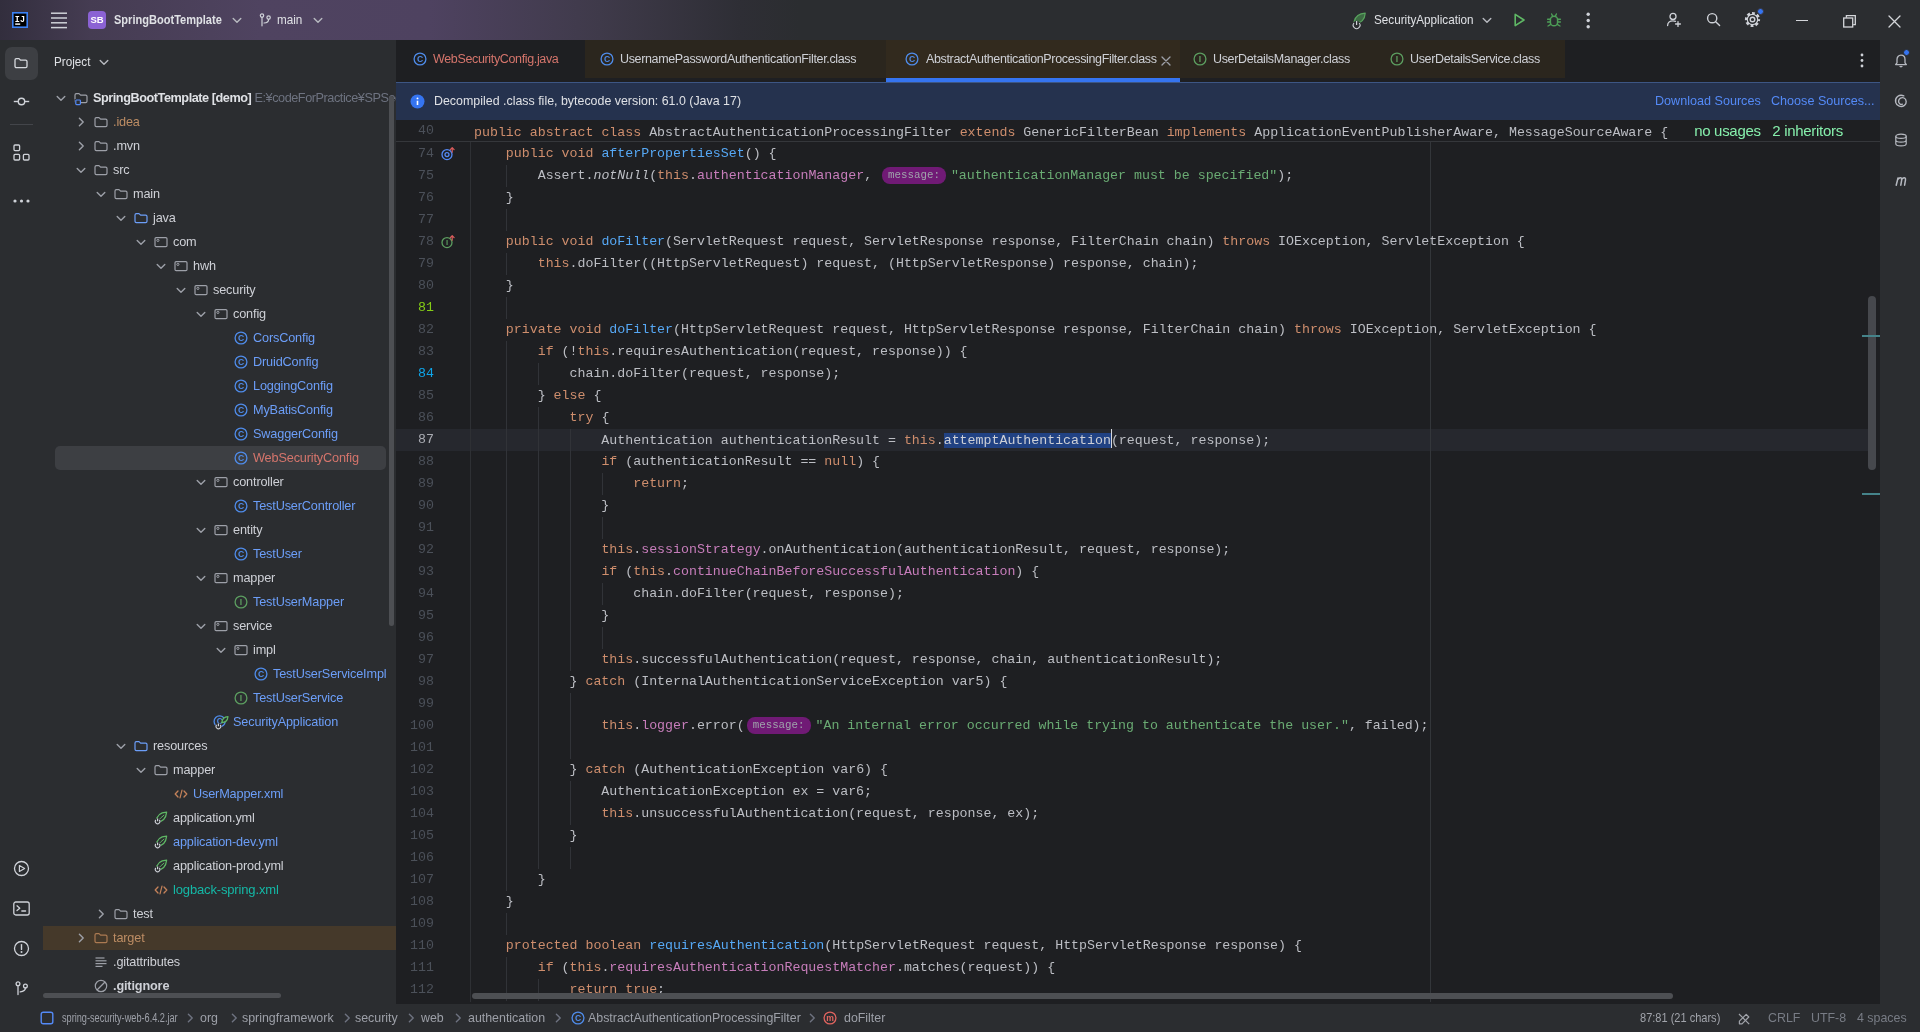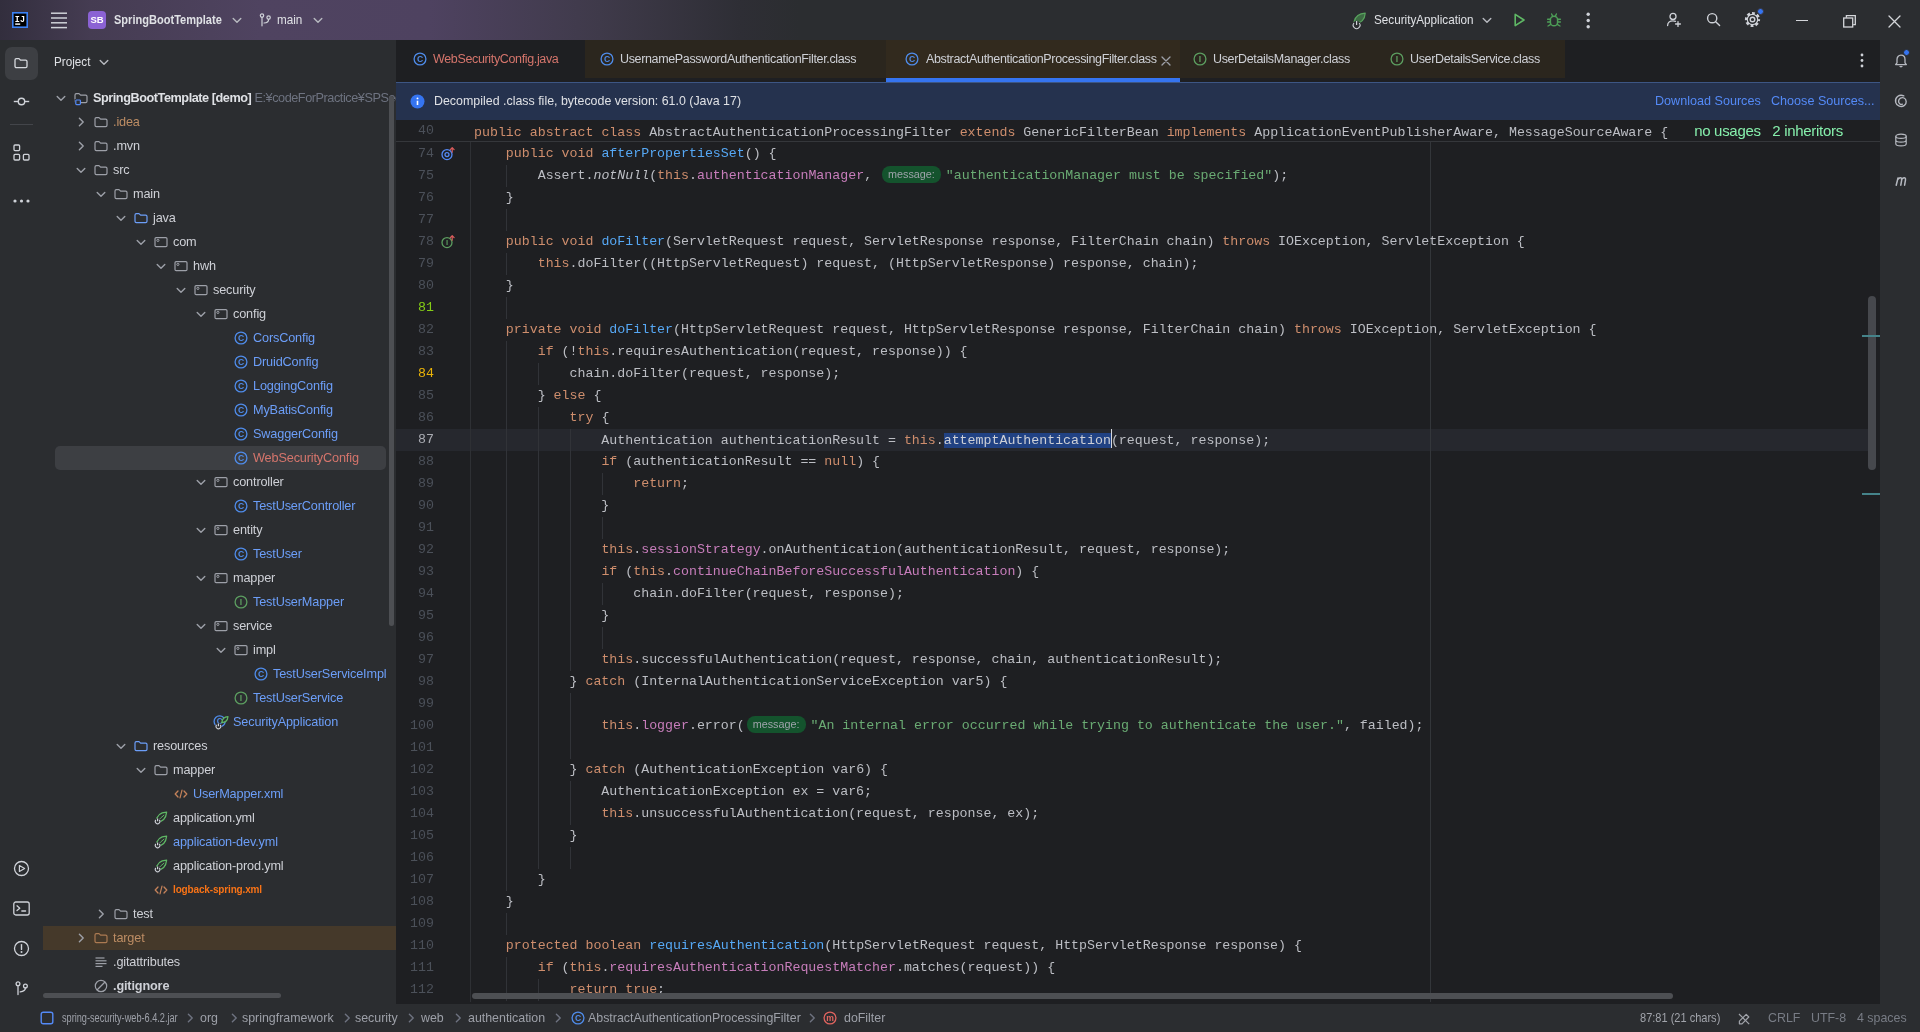--- a/index.html
+++ b/index.html
@@ -10,21 +10,21 @@
 #editor{position:absolute;left:396px;top:40px;width:1484px;height:964px;background:#1e1f22;overflow:hidden}
 #rightstrip{position:absolute;left:1880px;top:40px;width:40px;height:964px;background:#2b2d30}
 #statusbar{position:absolute;left:0;top:1004px;width:1920px;height:28px;background:#2b2d30;font-size:12.4px;color:#a1a4ab}
 .ui{font-size:12.5px;color:#ced0d6}
 .row{position:absolute;height:24px;line-height:24px;white-space:nowrap}
 .ticon{position:absolute;top:4px}
 .code,.gut{position:absolute;font-family:"Liberation Mono",monospace;font-size:13.28px;line-height:22px;white-space:pre}
 .code{left:474px;color:#bcbec4}
 .gut{color:#4b5059;text-align:right;width:40px;left:-2px}
 .k{color:#cf8e6d}.mm{color:#56a8f5}.ff{color:#c77dbb}.ss{color:#6aab73}.it{font-style:italic}
-.chip{display:inline-block;background:#14532d;color:#9fa3ab;font-family:Liberation Sans, sans-serif;font-size:10.8px;
+.chip{display:inline-block;background:#701a75;color:#9fa3ab;font-family:Liberation Mono, monospace;font-size:10.8px;
  border-radius:8px;height:17px;line-height:17px;padding:0 6px;margin:0 5px 0 2px;vertical-align:1px}
 .hintline{font-family:"Liberation Sans";font-size:15px;color:#86efac}
 .tab{position:absolute;top:0;height:38px;line-height:38px;white-space:nowrap;font-size:12.5px;color:#ced0d6;letter-spacing:-0.35px}
 .link{color:#548af7;font-size:12.6px}
 </style></head><body>
 <div id="titlebar">
     <div class="abs" style="left:12px;top:12px"><svg width="16" height="16" viewBox="0 0 16 16" style="">
         <rect x="0.8" y="0.8" width="14.4" height="14.4" fill="#000" stroke="#3b82f6" stroke-width="1.6"></rect>
         <text x="7.9" y="9.8" font-family="Liberation Mono" font-size="8.4" font-weight="bold" fill="#fff" text-anchor="middle">IJ</text>
         <rect x="3.2" y="11.4" width="5" height="1.4" fill="#fff"></rect>
@@ -364,21 +364,21 @@
         <circle cx="4.6" cy="11.4" r="3.1999999999999997" fill="#2b2d30"></circle>
         <path d="M 2.8289999999999997 9.928 A 2.3 2.3 0 1 0 6.3709999999999996 9.928" fill="none" stroke="#cfd2d8" stroke-width="1.1"></path>
         <line x1="4.6" y1="8.400000000000002" x2="4.6" y2="11.200000000000001" stroke="#cfd2d8" stroke-width="1.2"></line>
       </svg></div>
     <div class="row" style="left:130px;top:814px;font-size:12.7px;color:#ced0d6;font-weight:normal;letter-spacing:-0.15px">application-prod.yml</div>
     <div class="ticon" style="left:110px;top:842px"><svg width="16" height="16" viewBox="0 0 16 16" style="">
         <path d="M5 5 L2.2 8 L5 11" fill="none" stroke="#c4825a" stroke-width="1.3" stroke-linecap="round" stroke-linejoin="round"></path>
         <path d="M11 5 L13.8 8 L11 11" fill="none" stroke="#c4825a" stroke-width="1.3" stroke-linecap="round" stroke-linejoin="round"></path>
         <line x1="9" y1="4.2" x2="7" y2="11.8" stroke="#c4825a" stroke-width="1.2" stroke-linecap="round"></line>
       </svg></div>
-    <div class="row" style="left:130px;top:838px;font-size:10px;color:#f97316;font-weight:bold;letter-spacing:-0.15px">logback-spring.xml</div>
+    <div class="row" style="left:130px;top:838px;font-size:13px;color:#14b8a6;font-weight:normal;letter-spacing:-0.15px">logback-spring.xml</div>
     <div class="ticon" style="left:50px;top:866px"><svg width="16" height="16" viewBox="0 0 16 16" style="">
         <path d="M6.4 4.2 L10.2 8 L6.4 11.8" fill="none" stroke="#9da0a8" stroke-width="1.4" stroke-linecap="round" stroke-linejoin="round"></path>
       </svg></div>
     <div class="ticon" style="left:70px;top:866px"><svg width="16" height="16" viewBox="0 0 16 16" style="">
         <path d="M2 5 C2 4.2 2.6 3.6 3.4 3.6 H6 L7.6 5.2 H12.6 C13.4 5.2 14 5.8 14 6.6 V11.2 C14 12 13.4 12.6 12.6 12.6 H3.4 C2.6 12.6 2 12 2 11.2 Z" fill="none" stroke="#9da0a8" stroke-width="1.2" stroke-linejoin="round"></path>
       </svg></div>
     <div class="row" style="left:90px;top:862px;font-size:12.7px;color:#ced0d6;font-weight:normal;letter-spacing:-0.15px">test</div>
     <div class="abs" style="left:0;top:886px;width:353px;height:24px;background:#45392a"></div>
     <div class="ticon" style="left:30px;top:890px"><svg width="16" height="16" viewBox="0 0 16 16" style="">
         <path d="M6.4 4.2 L10.2 8 L6.4 11.8" fill="none" stroke="#9da0a8" stroke-width="1.4" stroke-linecap="round" stroke-linejoin="round"></path>
@@ -478,21 +478,21 @@
     <div class="code" style="left:78px;top:191px">    <span class="k">public</span> <span class="k">void</span> <span class="mm">doFilter</span>(ServletRequest request, ServletResponse response, FilterChain chain) <span class="k">throws</span> IOException, ServletException {</div>
     <div class="gut" style="top:213px;color:#4b5059">79</div>
     <div class="code" style="left:78px;top:213px">        <span class="k">this</span>.doFilter((HttpServletRequest) request, (HttpServletResponse) response, chain);</div>
     <div class="gut" style="top:235px;color:#4b5059">80</div>
     <div class="code" style="left:78px;top:235px">    }</div>
     <div class="gut" style="top:257px;color:#84cc16">81</div>
     <div class="gut" style="top:279px;color:#4b5059">82</div>
     <div class="code" style="left:78px;top:279px">    <span class="k">private</span> <span class="k">void</span> <span class="mm">doFilter</span>(HttpServletRequest request, HttpServletResponse response, FilterChain chain) <span class="k">throws</span> IOException, ServletException {</div>
     <div class="gut" style="top:301px;color:#4b5059">83</div>
     <div class="code" style="left:78px;top:301px">        <span class="k">if</span> (!<span class="k">this</span>.requiresAuthentication(request, response)) {</div>
-    <div class="gut" style="top:323px;color:#eab308">84</div>
+    <div class="gut" style="top:323px;color:#0ea5e9">84</div>
     <div class="code" style="left:78px;top:323px">            chain.doFilter(request, response);</div>
     <div class="gut" style="top:345px;color:#4b5059">85</div>
     <div class="code" style="left:78px;top:345px">        } <span class="k">else</span> {</div>
     <div class="gut" style="top:367px;color:#4b5059">86</div>
     <div class="code" style="left:78px;top:367px">            <span class="k">try</span> {</div>
     <div class="gut" style="top:389px;color:#a9abb2">87</div>
     <div class="code" style="left:78px;top:389px">                Authentication authenticationResult = <span class="k">this</span>.<span style="background:#214283;color:#ced0d6">attemptAuthentication</span><span style="display:inline-block;width:1.6px;height:19px;background:#d6d8dd;vertical-align:-4px;margin-right:-1.6px"></span>(request, response);</div>
     <div class="gut" style="top:411px;color:#4b5059">88</div>
     <div class="code" style="left:78px;top:411px">                <span class="k">if</span> (authenticationResult == <span class="k">null</span>) {</div>
     <div class="gut" style="top:433px;color:#4b5059">89</div>

